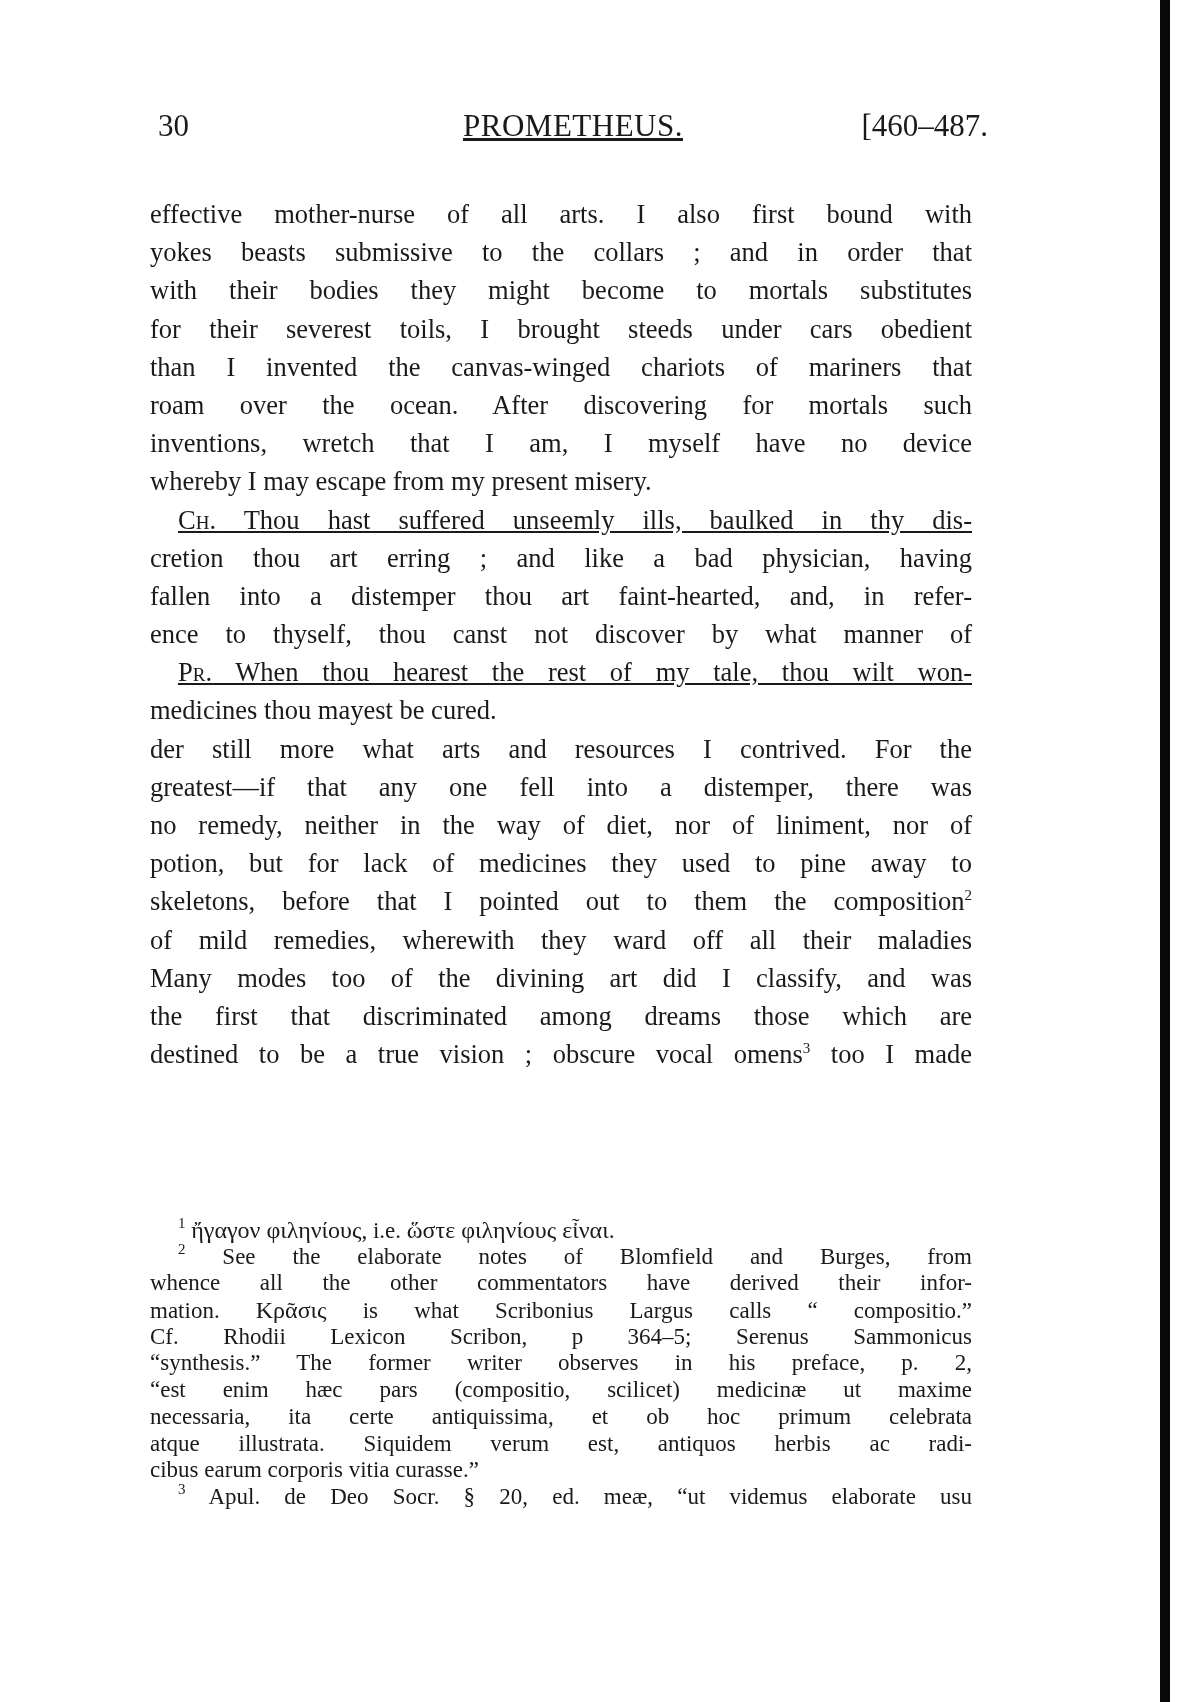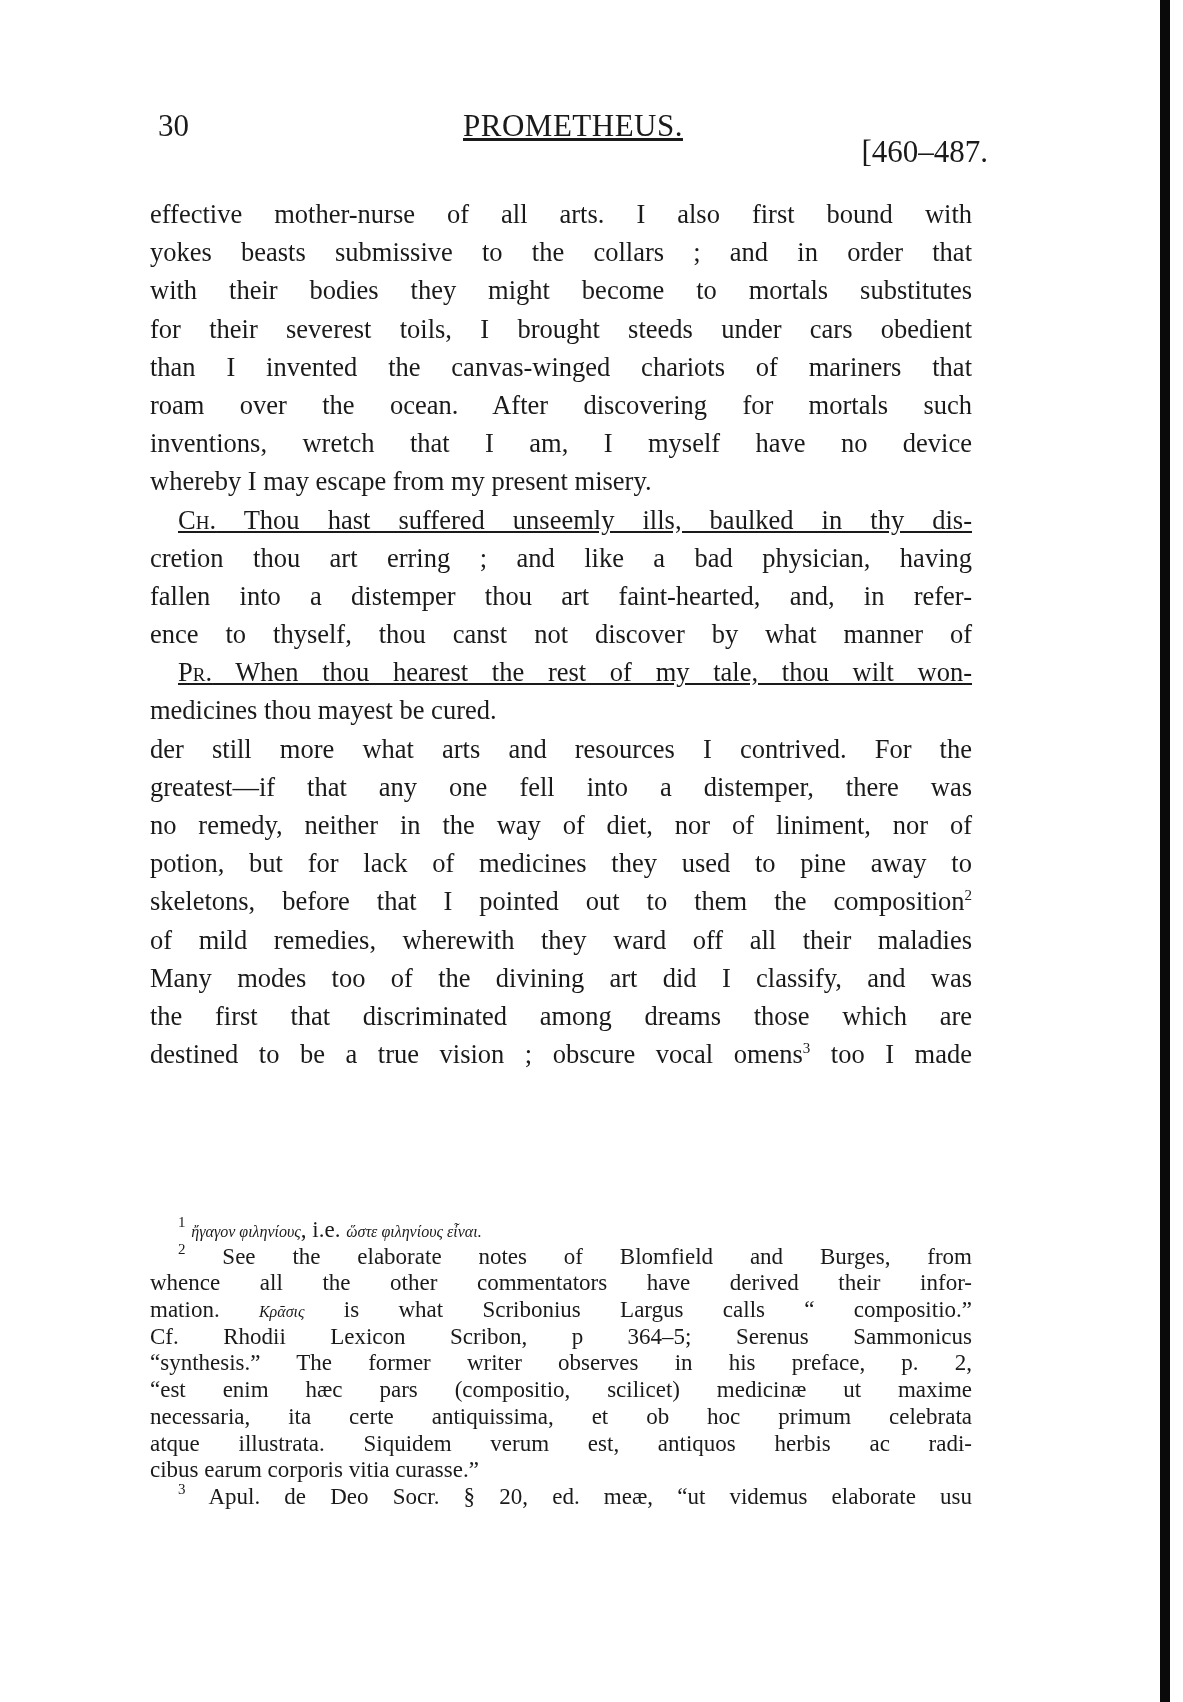--- a/index.html
+++ b/index.html
@@ -4,32 +4,32 @@
 <style>
   html, body { margin: 0; padding: 0; }
   body {
     width: 1183px; height: 1702px; background: #ffffff; position: relative; overflow: hidden;
     font-family: "Liberation Serif", "DejaVu Serif", serif; color: #1a1a1a;
   }
   .edge-bar { position: absolute; left: 1160px; top: 0; width: 10px; height: 1702px; background: #0a0a0a; }
   .header { position: absolute; top: 108px; left: 158px; width: 830px; height: 40px; font-size: 31px; }
   .header .num { position: absolute; left: 0; top: 0; }
   .header .title { position: absolute; left: 0; width: 100%; text-align: center; top: 0; letter-spacing: 0.5px; text-decoration: underline; }
-  .header .range { position: absolute; right: 0; top: 0; margin-top: 26px; }
+  .header .range { position: absolute; right: 0; top: 0; }
   .body-text { position: absolute; left: 150px; top: 182px; width: 822px; font-size: 26.5px; margin-top: 13px; }
   .line { height: 38.2px; line-height: 38.2px; white-space: nowrap; text-align: justify; text-align-last: justify; }
   .line.last { text-align-last: left; }
   .line.indent { padding-left: 28px; text-decoration: underline; }
   .sc { font-variant: small-caps; }
   sup { font-size: 15px; line-height: 0; vertical-align: 10px; }
   .notes { position: absolute; left: 150px; top: 1217px; width: 822px; font-size: 23px; }
   .nline { height: 26.7px; line-height: 26.7px; white-space: nowrap; text-align: justify; text-align-last: justify; }
   .nline.last { text-align-last: left; }
   .nline.indent { padding-left: 28px; }
-  .greek { font-style: italic; font-size: 16px; }
+  .greek { font-size: 24px; }
 </style>
 </head>
 <body>
 
 <div class="edge-bar"></div>
 
 <div class="header">
   <span class="num">30</span>
   <span class="title">PROMETHEUS.</span>
   <span class="range">[460–487.</span>

